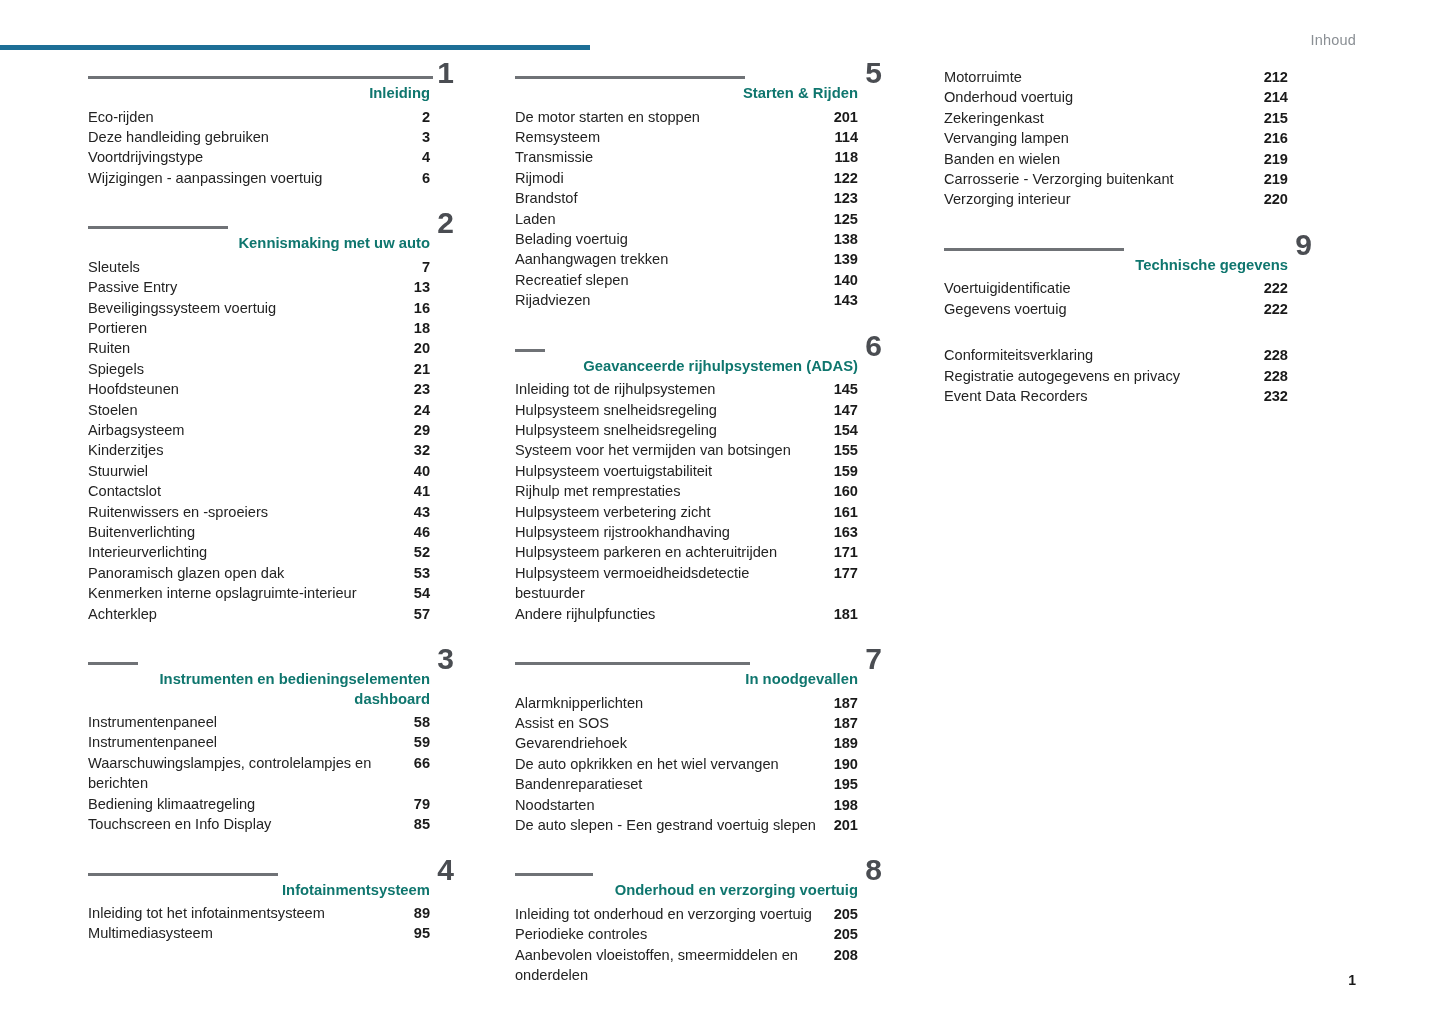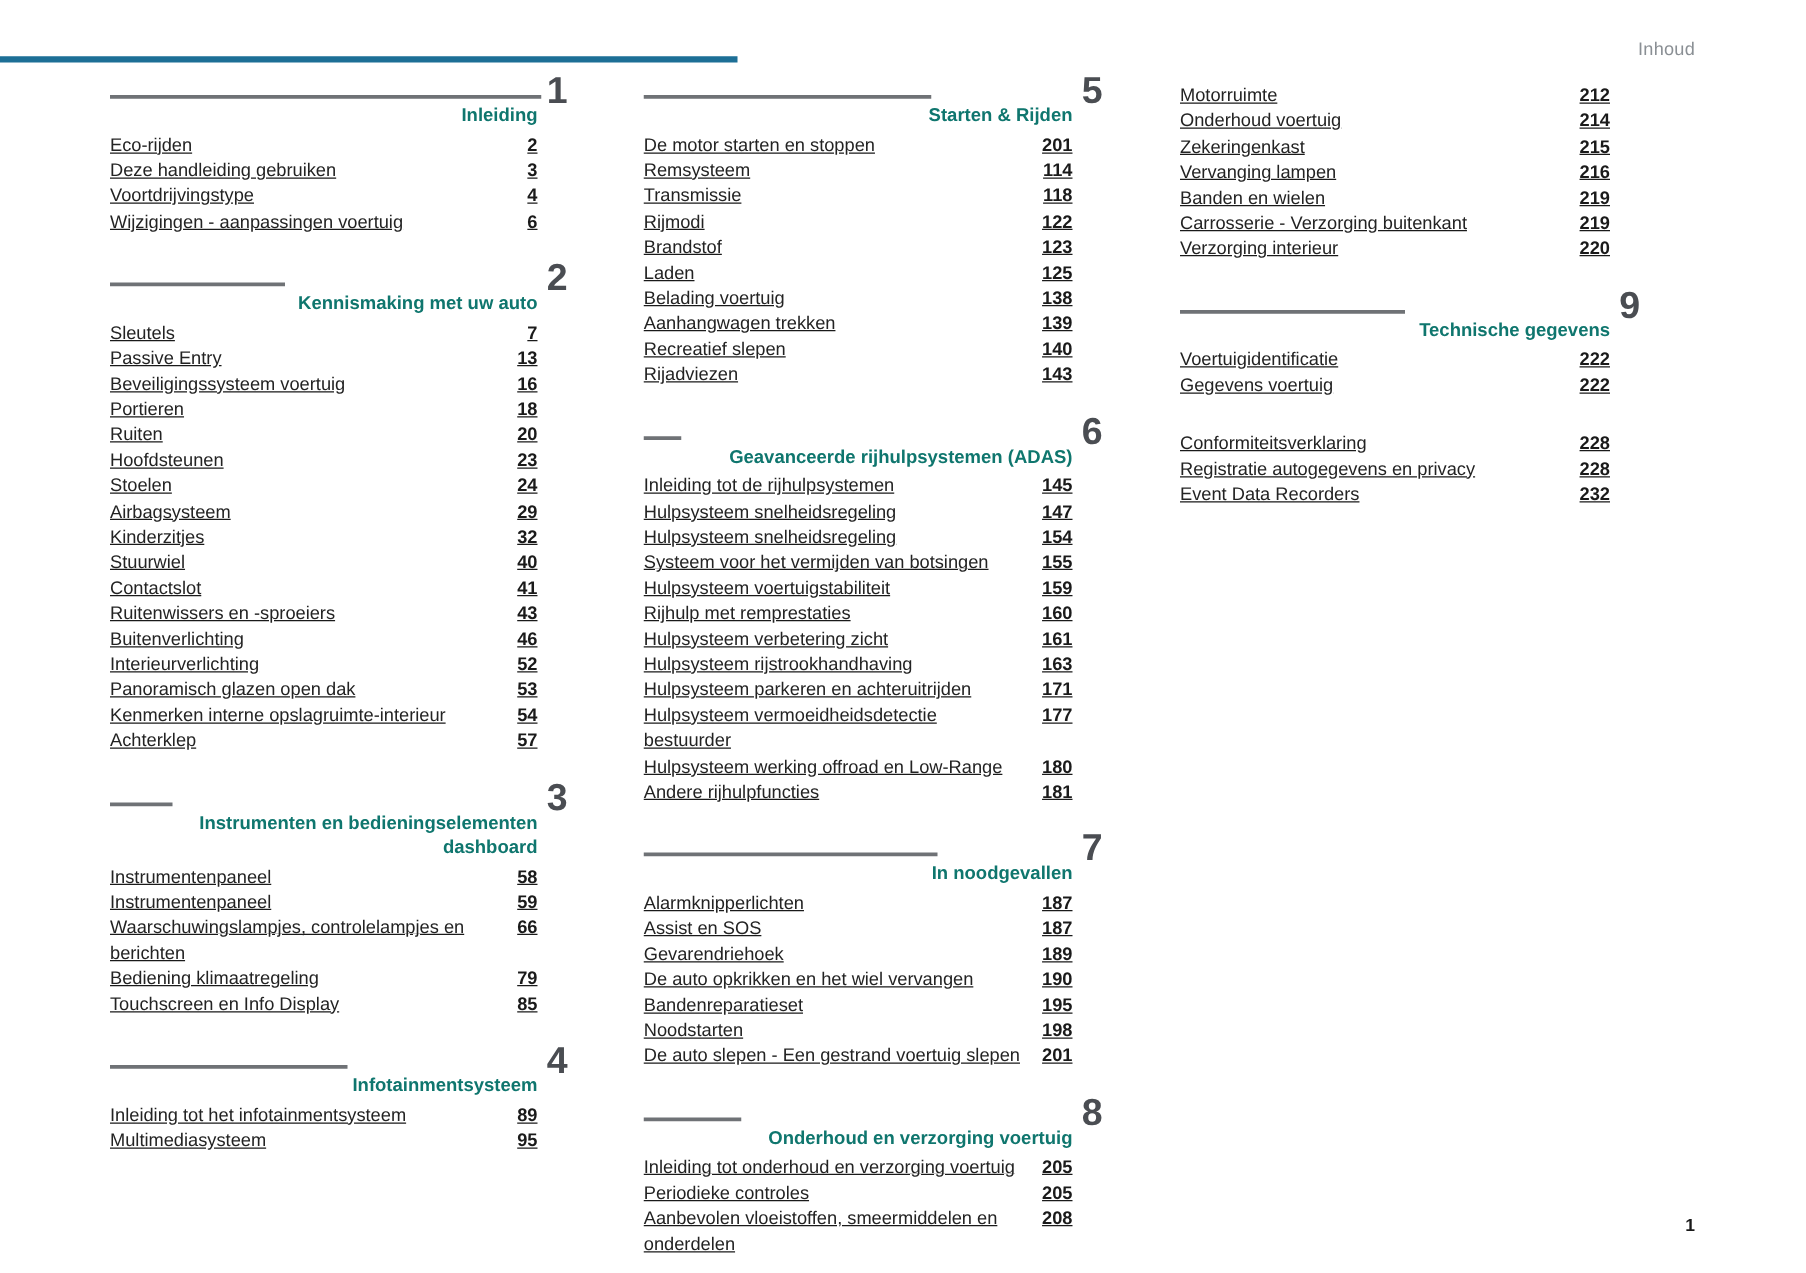--- a/index.html
+++ b/index.html
@@ -89,21 +89,20 @@
     font-weight: bold;
     color: #4a4d52;
     line-height: 1;
   }
   .chapter-num.two-digit {
     right: -44px;
   }
 
   .entries {
     margin-top: 3px;
-    text-decoration: underline;
   }
   .entry {
     display: flex;
     align-items: baseline;
     font-size: 14.6px;
     line-height: 20.4px;
     color: #232323;
     padding: 0;
   }
   .entry .label {
@@ -185,20 +184,24 @@
             </div>
             <div class="entry">
               <div class="label">Portieren</div>
               <div class="page-no">18</div>
             </div>
             <div class="entry">
               <div class="label">Ruiten</div>
               <div class="page-no">20</div>
             </div>
             <div class="entry">
+              <div class="label">Spiegels</div>
+              <div class="page-no">21</div>
+            </div>
+            <div class="entry">
               <div class="label">Hoofdsteunen</div>
               <div class="page-no">23</div>
             </div>
             <div class="entry">
               <div class="label">Stoelen</div>
               <div class="page-no">24</div>
             </div>
             <div class="entry">
               <div class="label">Airbagsysteem</div>
               <div class="page-no">29</div>
@@ -379,24 +382,20 @@
             </div>
             <div class="entry">
               <div class="label">Hulpsysteem parkeren en achteruitrijden</div>
               <div class="page-no">171</div>
             </div>
             <div class="entry">
               <div class="label">Hulpsysteem vermoeidheidsdetectie bestuurder</div>
               <div class="page-no">177</div>
             </div>
             <div class="entry">
-              <div class="label">Hulpsysteem werking offroad en Low-Range</div>
-              <div class="page-no">180</div>
-            </div>
-            <div class="entry">
               <div class="label">Andere rijhulpfuncties</div>
               <div class="page-no">181</div>
             </div>
           </div>
         </div>
         <div class="chapter">
           <div class="chapter-head">
             <div class="chapter-rule" style="width: 235px;"></div>
             <div class="chapter-title">In noodgevallen</div>
             <div class="chapter-num">7</div>

